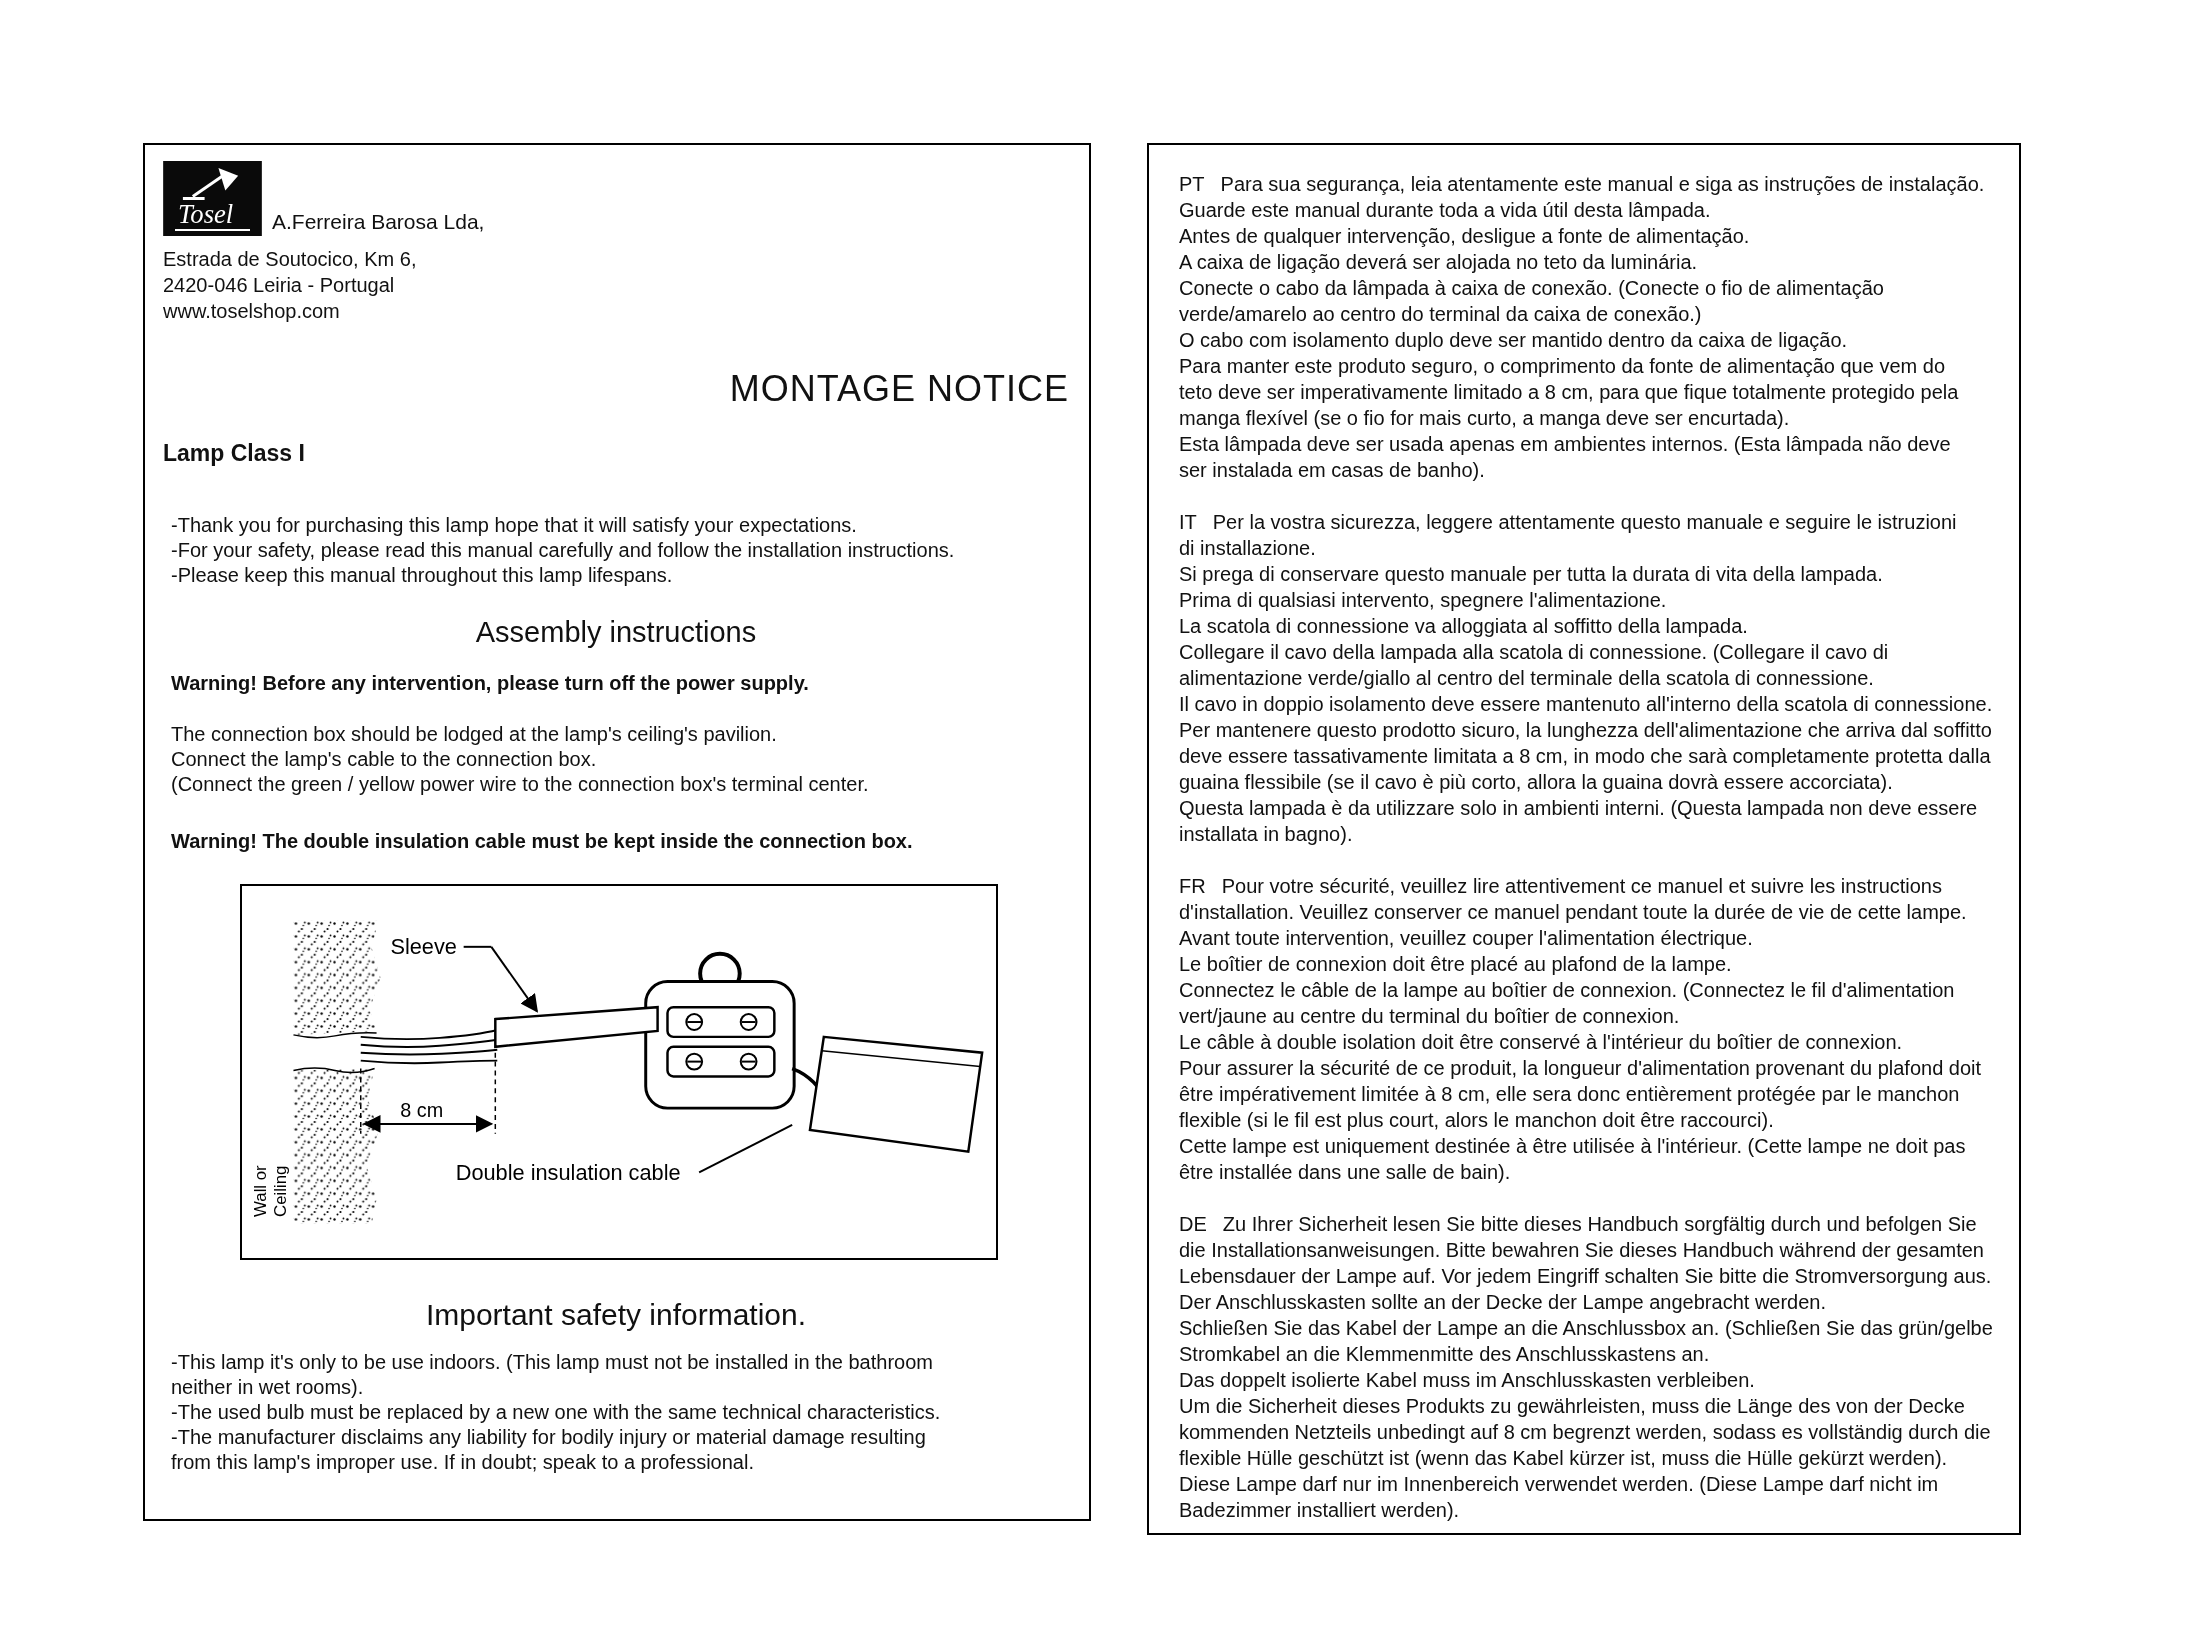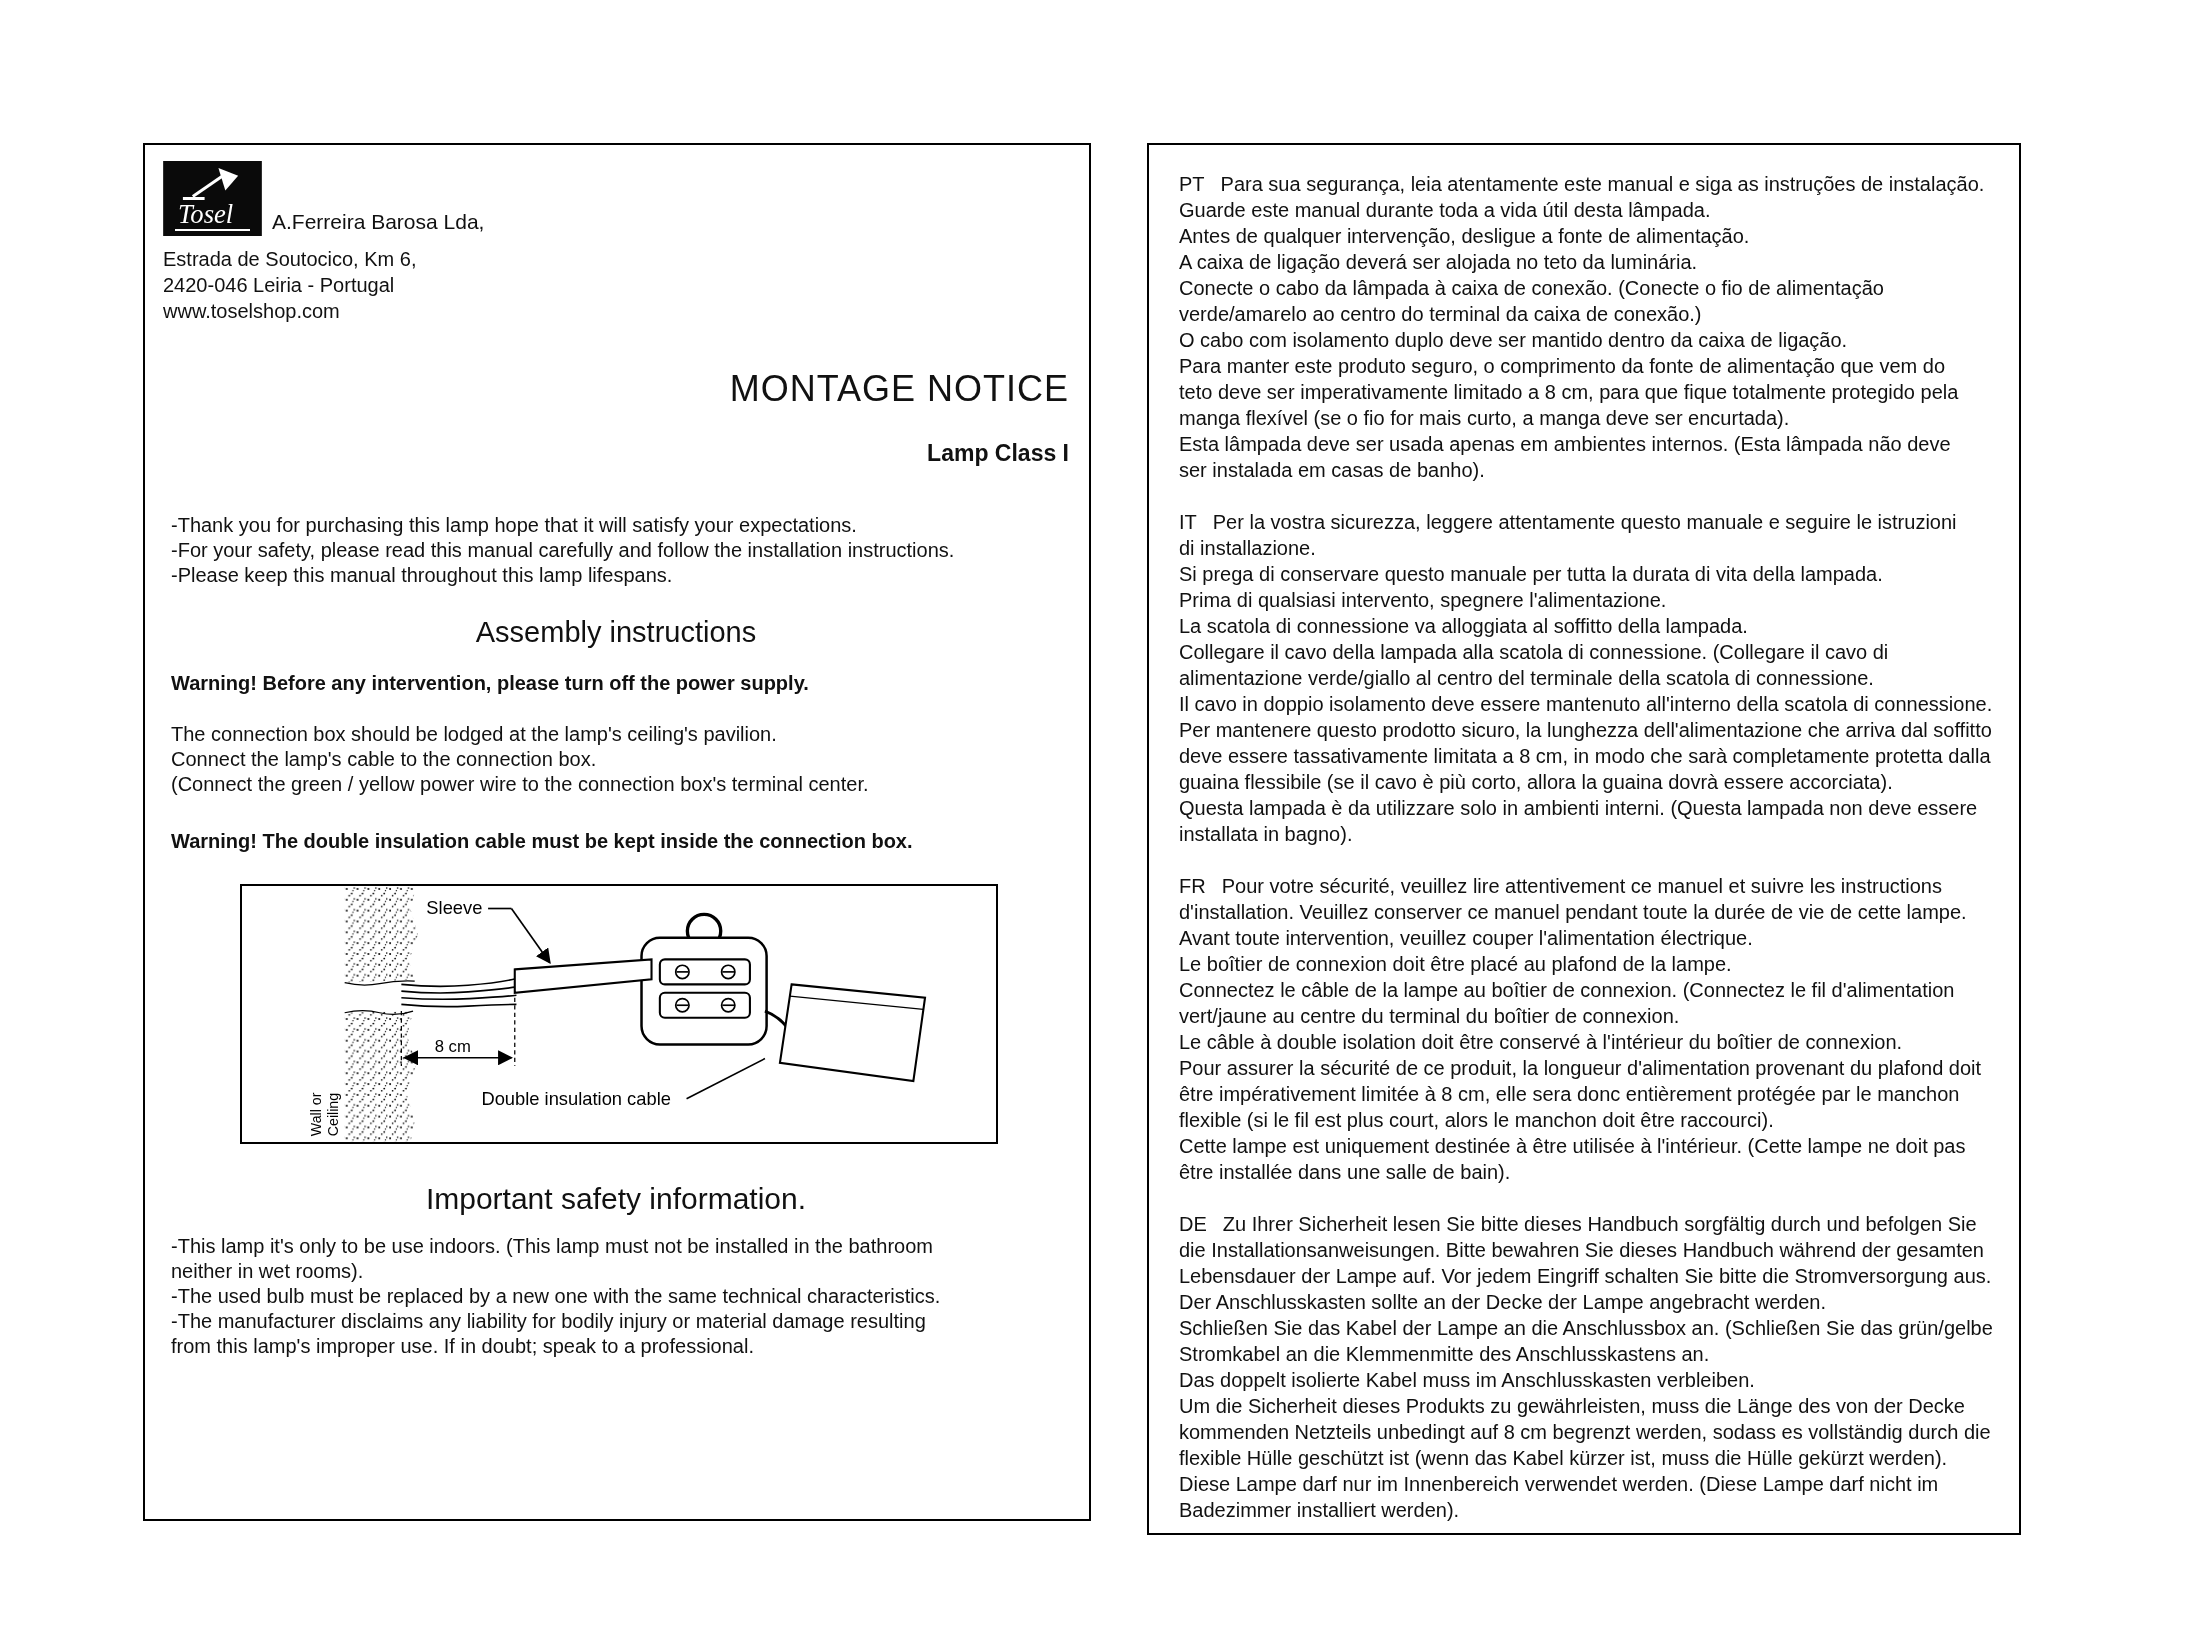--- a/index.html
+++ b/index.html
@@ -14,32 +14,32 @@
 
   .pre { white-space:pre-line; }
 
   .logo-row { display:flex; align-items:flex-end; gap:10px; }
   .logo { width:99px; height:75px; flex:0 0 auto; }
   .logo svg { display:block; width:100%; height:100%; }
   .company { font-size:21px; padding-bottom:2px; }
   .address { font-size:20px; line-height:26px; margin-top:10px; }
 
   .title    { text-align:right; font-size:36px; font-weight:400; letter-spacing:1px; margin-top:44px; }
-  .subtitle { text-align:right; font-size:23px; font-weight:700; margin-top:30px; }
+  .subtitle { text-align:left; font-size:23px; font-weight:700; margin-top:30px; }
 
   .body-text { font-size:20px; line-height:25px; margin-left:8px; }
   .intro  { margin-top:46px; }
   .assembly-heading { text-align:center; font-size:29px; font-weight:400; margin-top:28px; }
   .warning { font-weight:700; font-size:20px; line-height:25px; margin-left:8px; }
   .warning-1 { margin-top:22px; }
   .para-1 { margin-top:26px; }
   .warning-2 { margin-top:32px; }
   .para-2 { margin-top:30px; }
 
-  .diagram-wrap { margin-top:30px; margin-left:77px; width:758px; height:260px; border:2px solid #000000; background:#ffffff; }
+  .diagram-wrap { margin-top:30px; margin-left:77px; width:758px; height:376px; border:2px solid #000000; background:#ffffff; }
   .diagram-wrap svg { display:block; width:100%; height:100%; }
   .diagram-wrap text { font-family:"Liberation Sans", sans-serif; fill:#000000; }
 
   .safety-heading { text-align:center; font-size:30px; font-weight:400; margin-top:38px; }
   .safety-text { margin-top:18px; }
 
   .lang-section { font-size:20px; line-height:26px; margin-bottom:26px; }
   .lang-code { margin-right:16px; }
 </style>
 </head>

